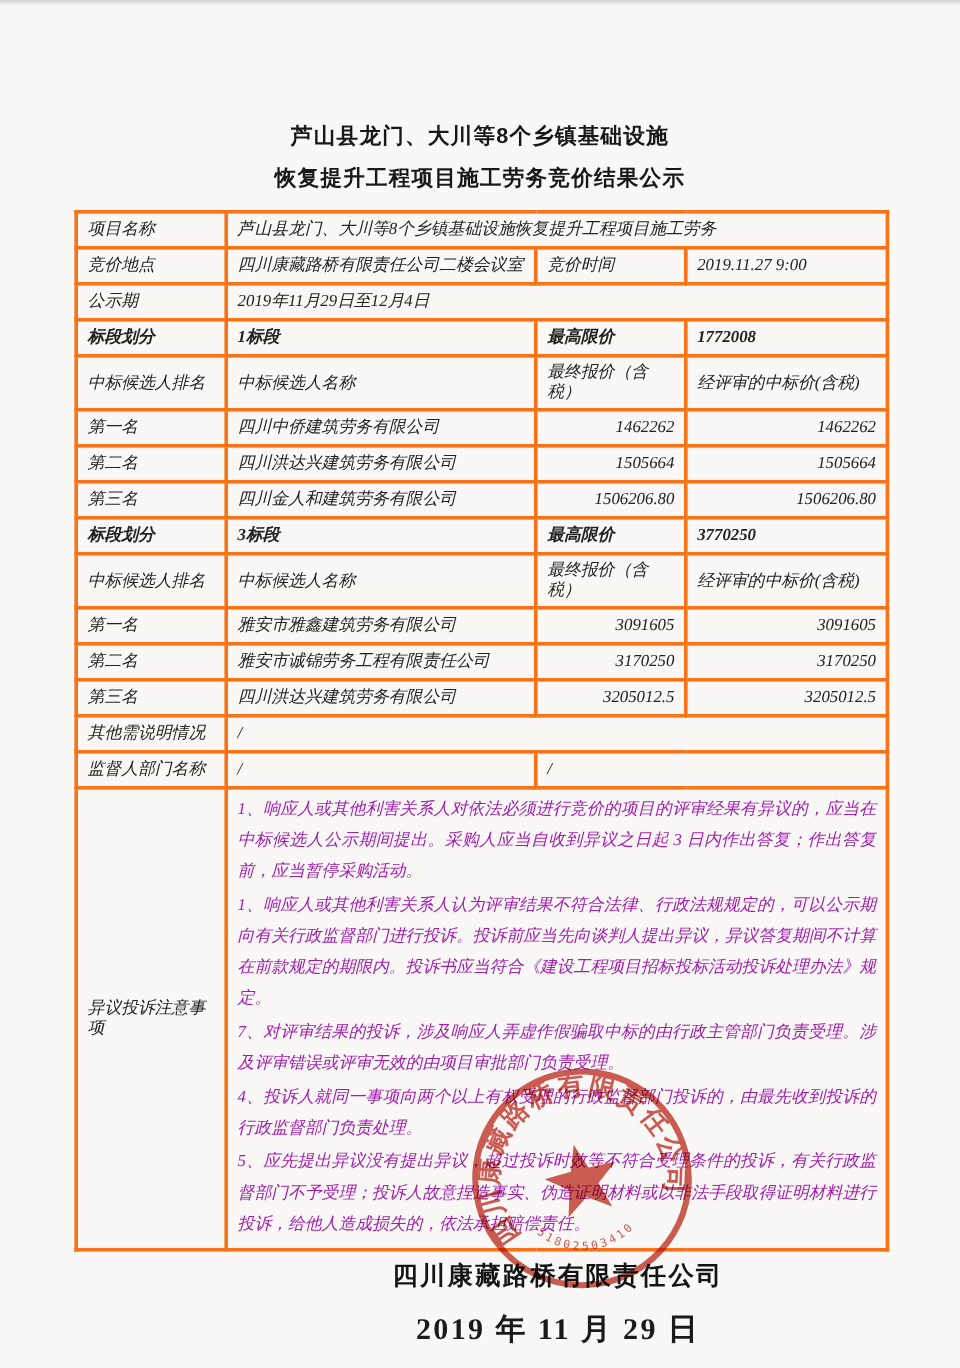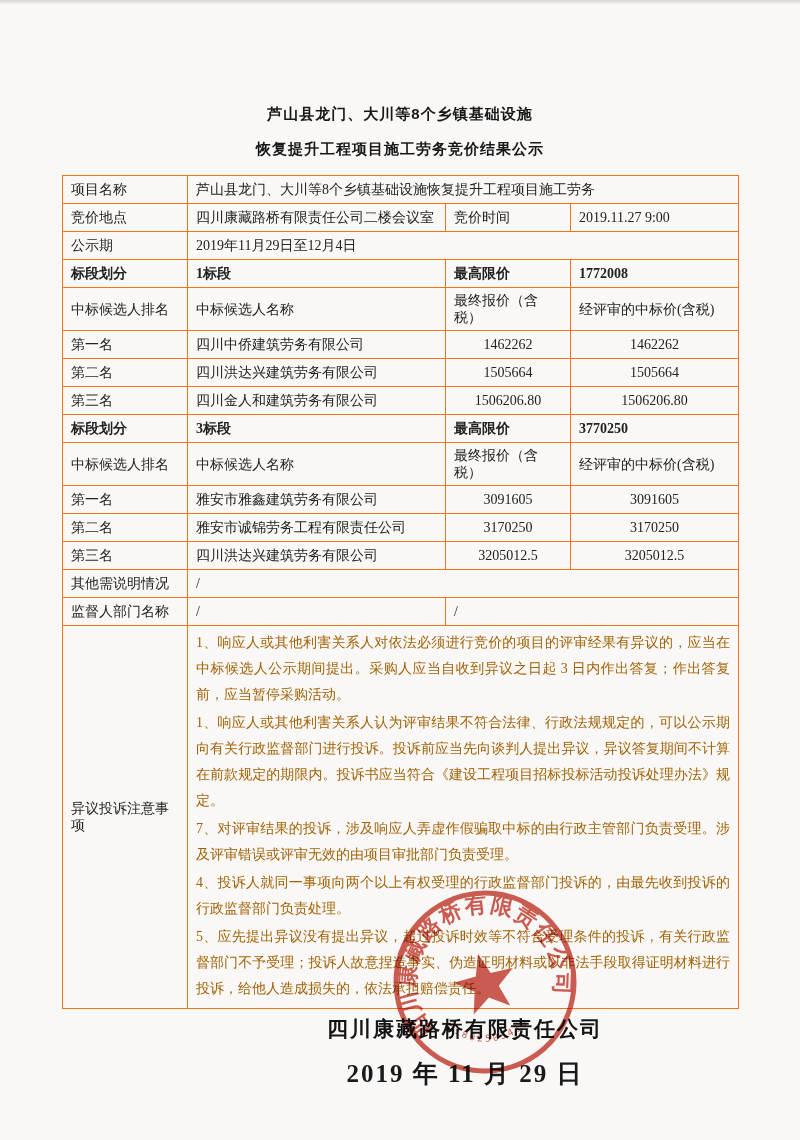--- a/index.html
+++ b/index.html
@@ -12,51 +12,52 @@
     overflow:hidden;
   }
   
   .scan-edge-top{
     position:absolute;top:0;left:0;width:800px;height:5px;
     background:linear-gradient(#d8d6d2,rgba(216,214,210,0));
   }
   .titles{padding-top:96px;text-align:center;}
   .title-line{
     font-family:"Liberation Sans","DejaVu Sans",sans-serif;
-    font-weight:700;font-size:15px;line-height:35px;letter-spacing:1px;
+    font-weight:700;font-size:18px;line-height:35px;letter-spacing:1px;
     color:#181818;
   }
   table.main{
     border-collapse:collapse;
     table-layout:fixed;
     width:676px;
     margin:9px 0 0 62px;
     background:transparent;
   }
   table.main td{
-    border:1px solid #f97316;
+    border:3px solid #f97316;
     font-size:14px;
     line-height:17px;
     padding:4px 8px;
     height:19px;
     vertical-align:middle;
     color:#222;
     overflow:hidden;
+    font-style:italic;
   }
   td.lbl{}
   tr.bold-row td{font-weight:700;}
-  td.num{text-align:center;padding-left:2px;padding-right:2px;}
+  td.num{text-align:right;padding-left:2px;padding-right:2px;}
   td.notice-cell{vertical-align:top;padding:6px 10px 4px 10px;}
   td.notice-lbl{vertical-align:middle;}
   .notice-p{
     margin:0 0 2px 0;
     font-size:14px;
     line-height:26px;
     text-align:justify;
-    color:#a16207;
+    color:#a21caf;
   }
   .footer{
     width:676px;margin-left:62px;
     padding-left:130px;
     box-sizing:border-box;
     text-align:center;
   }
   .footer-company{
     margin-top:6px;
     font-size:21px;font-weight:700;letter-spacing:2px;color:#141414;

